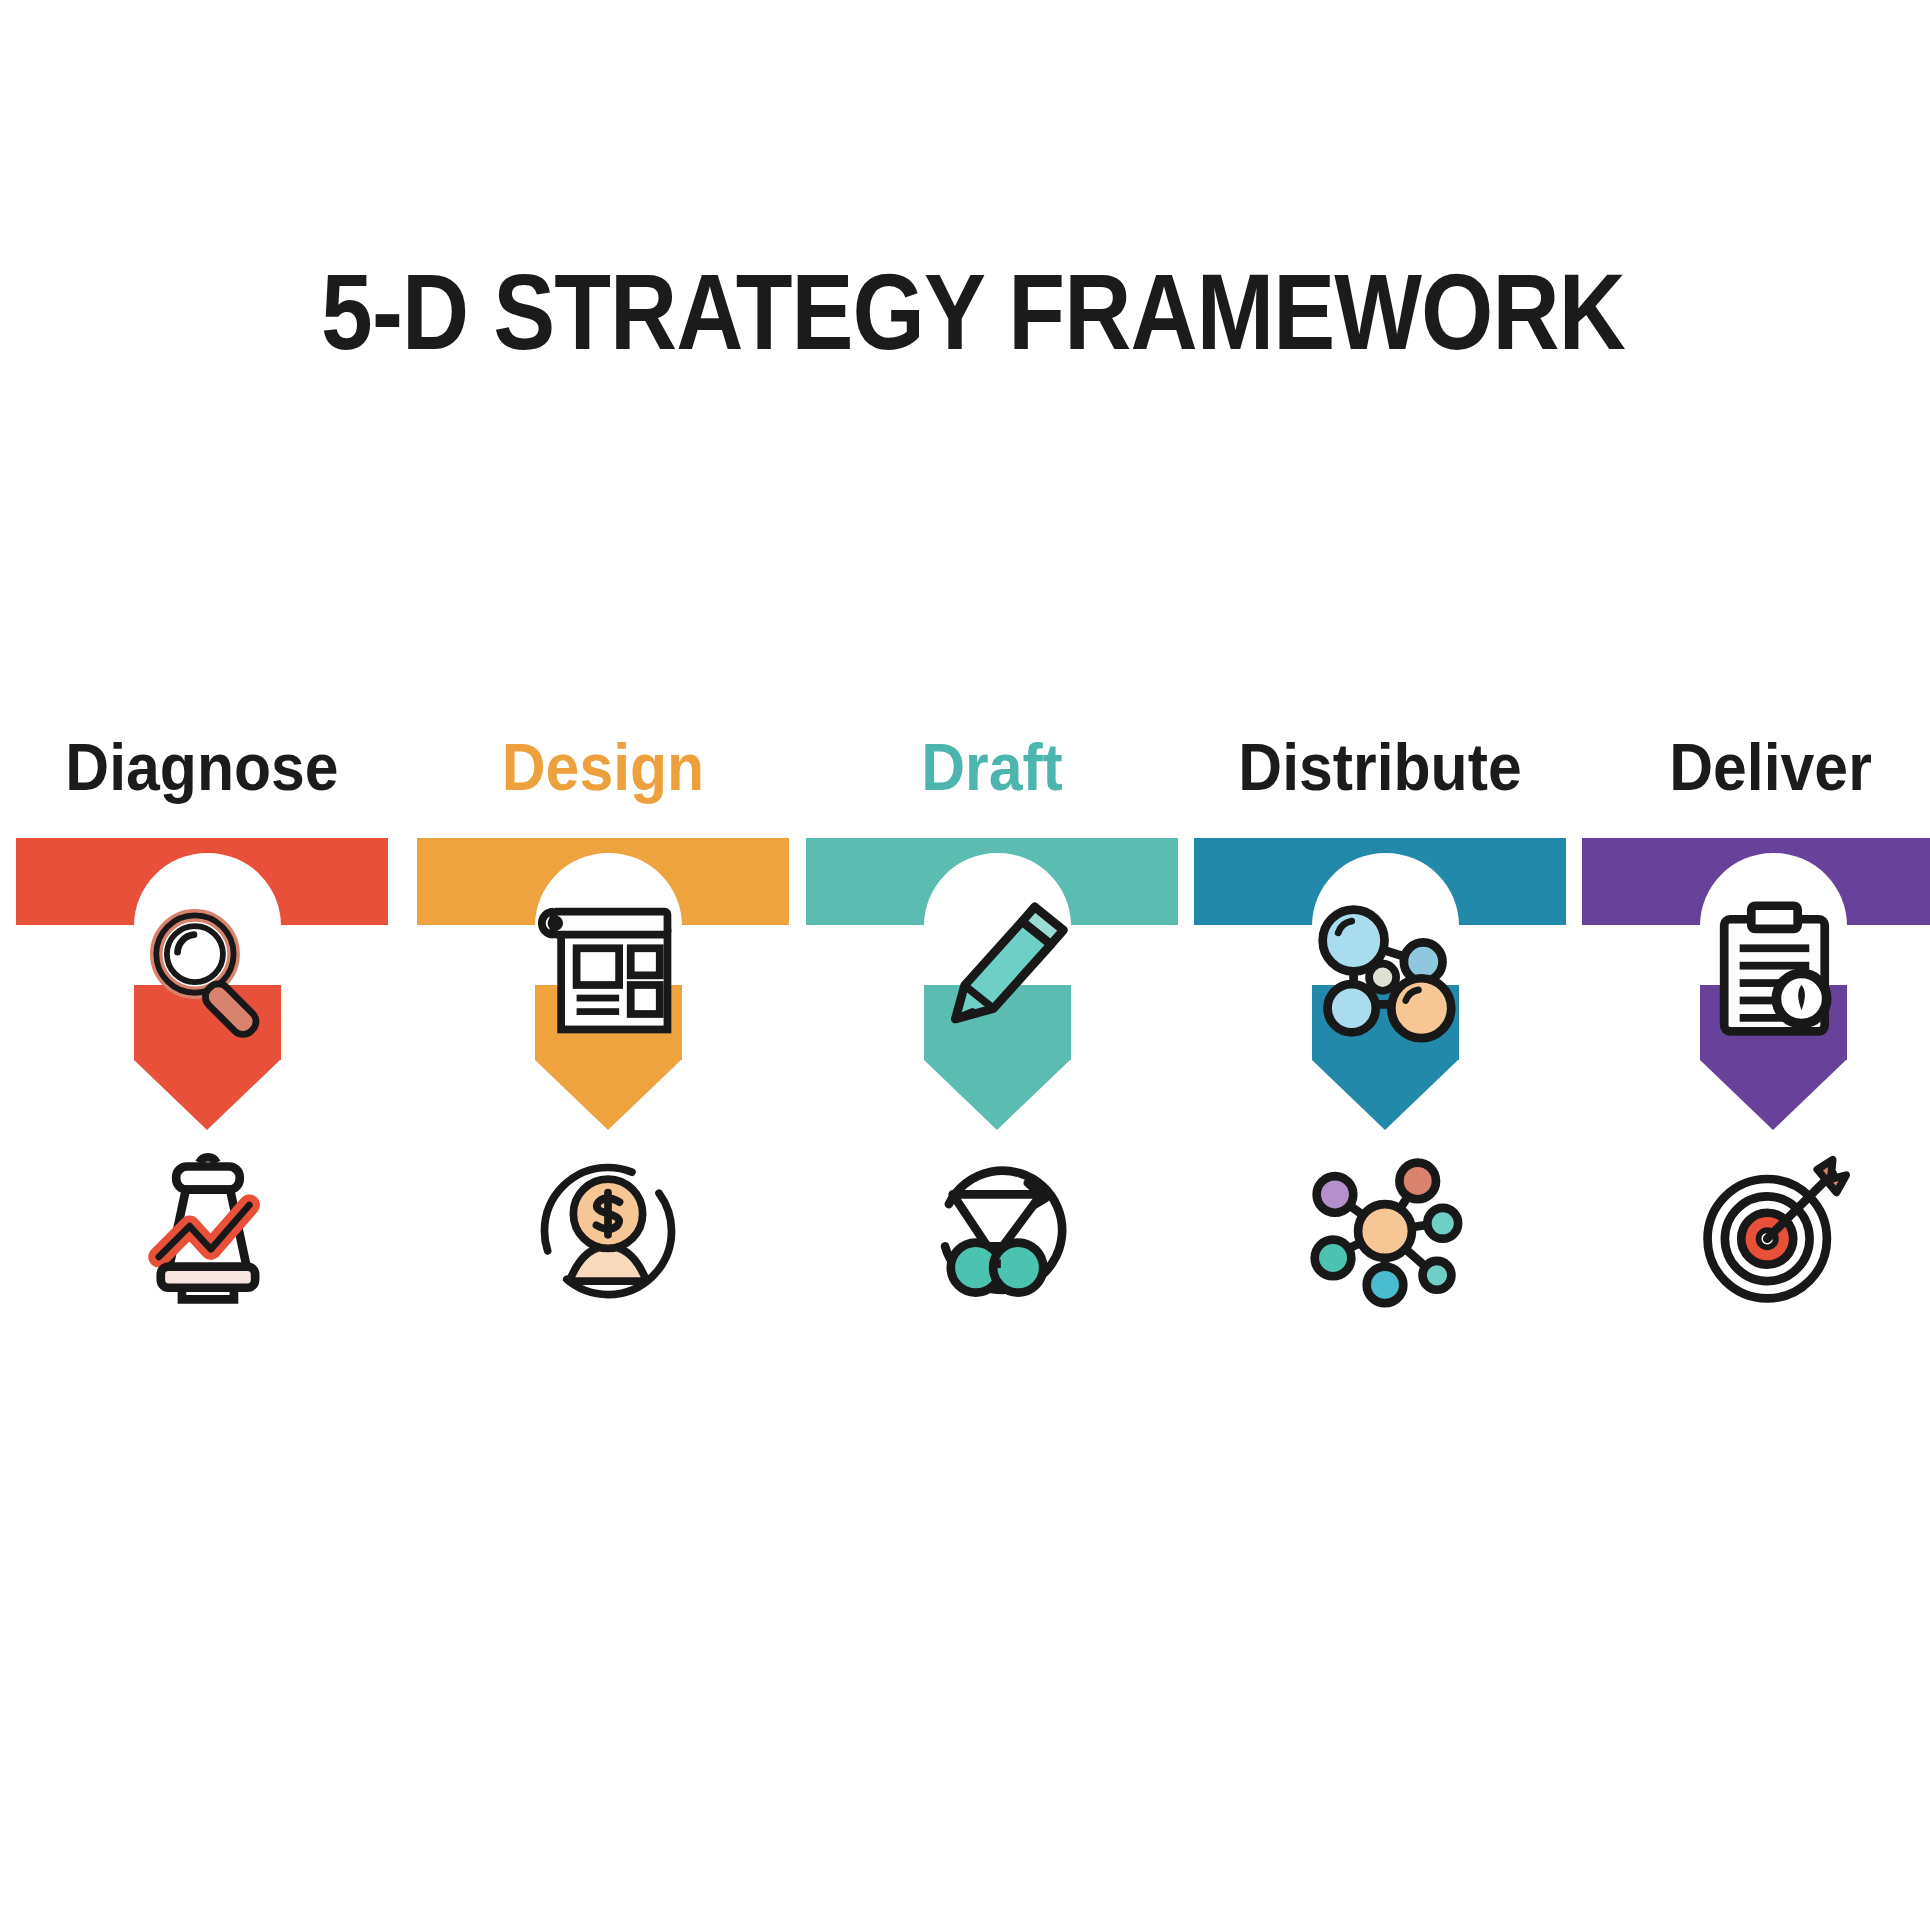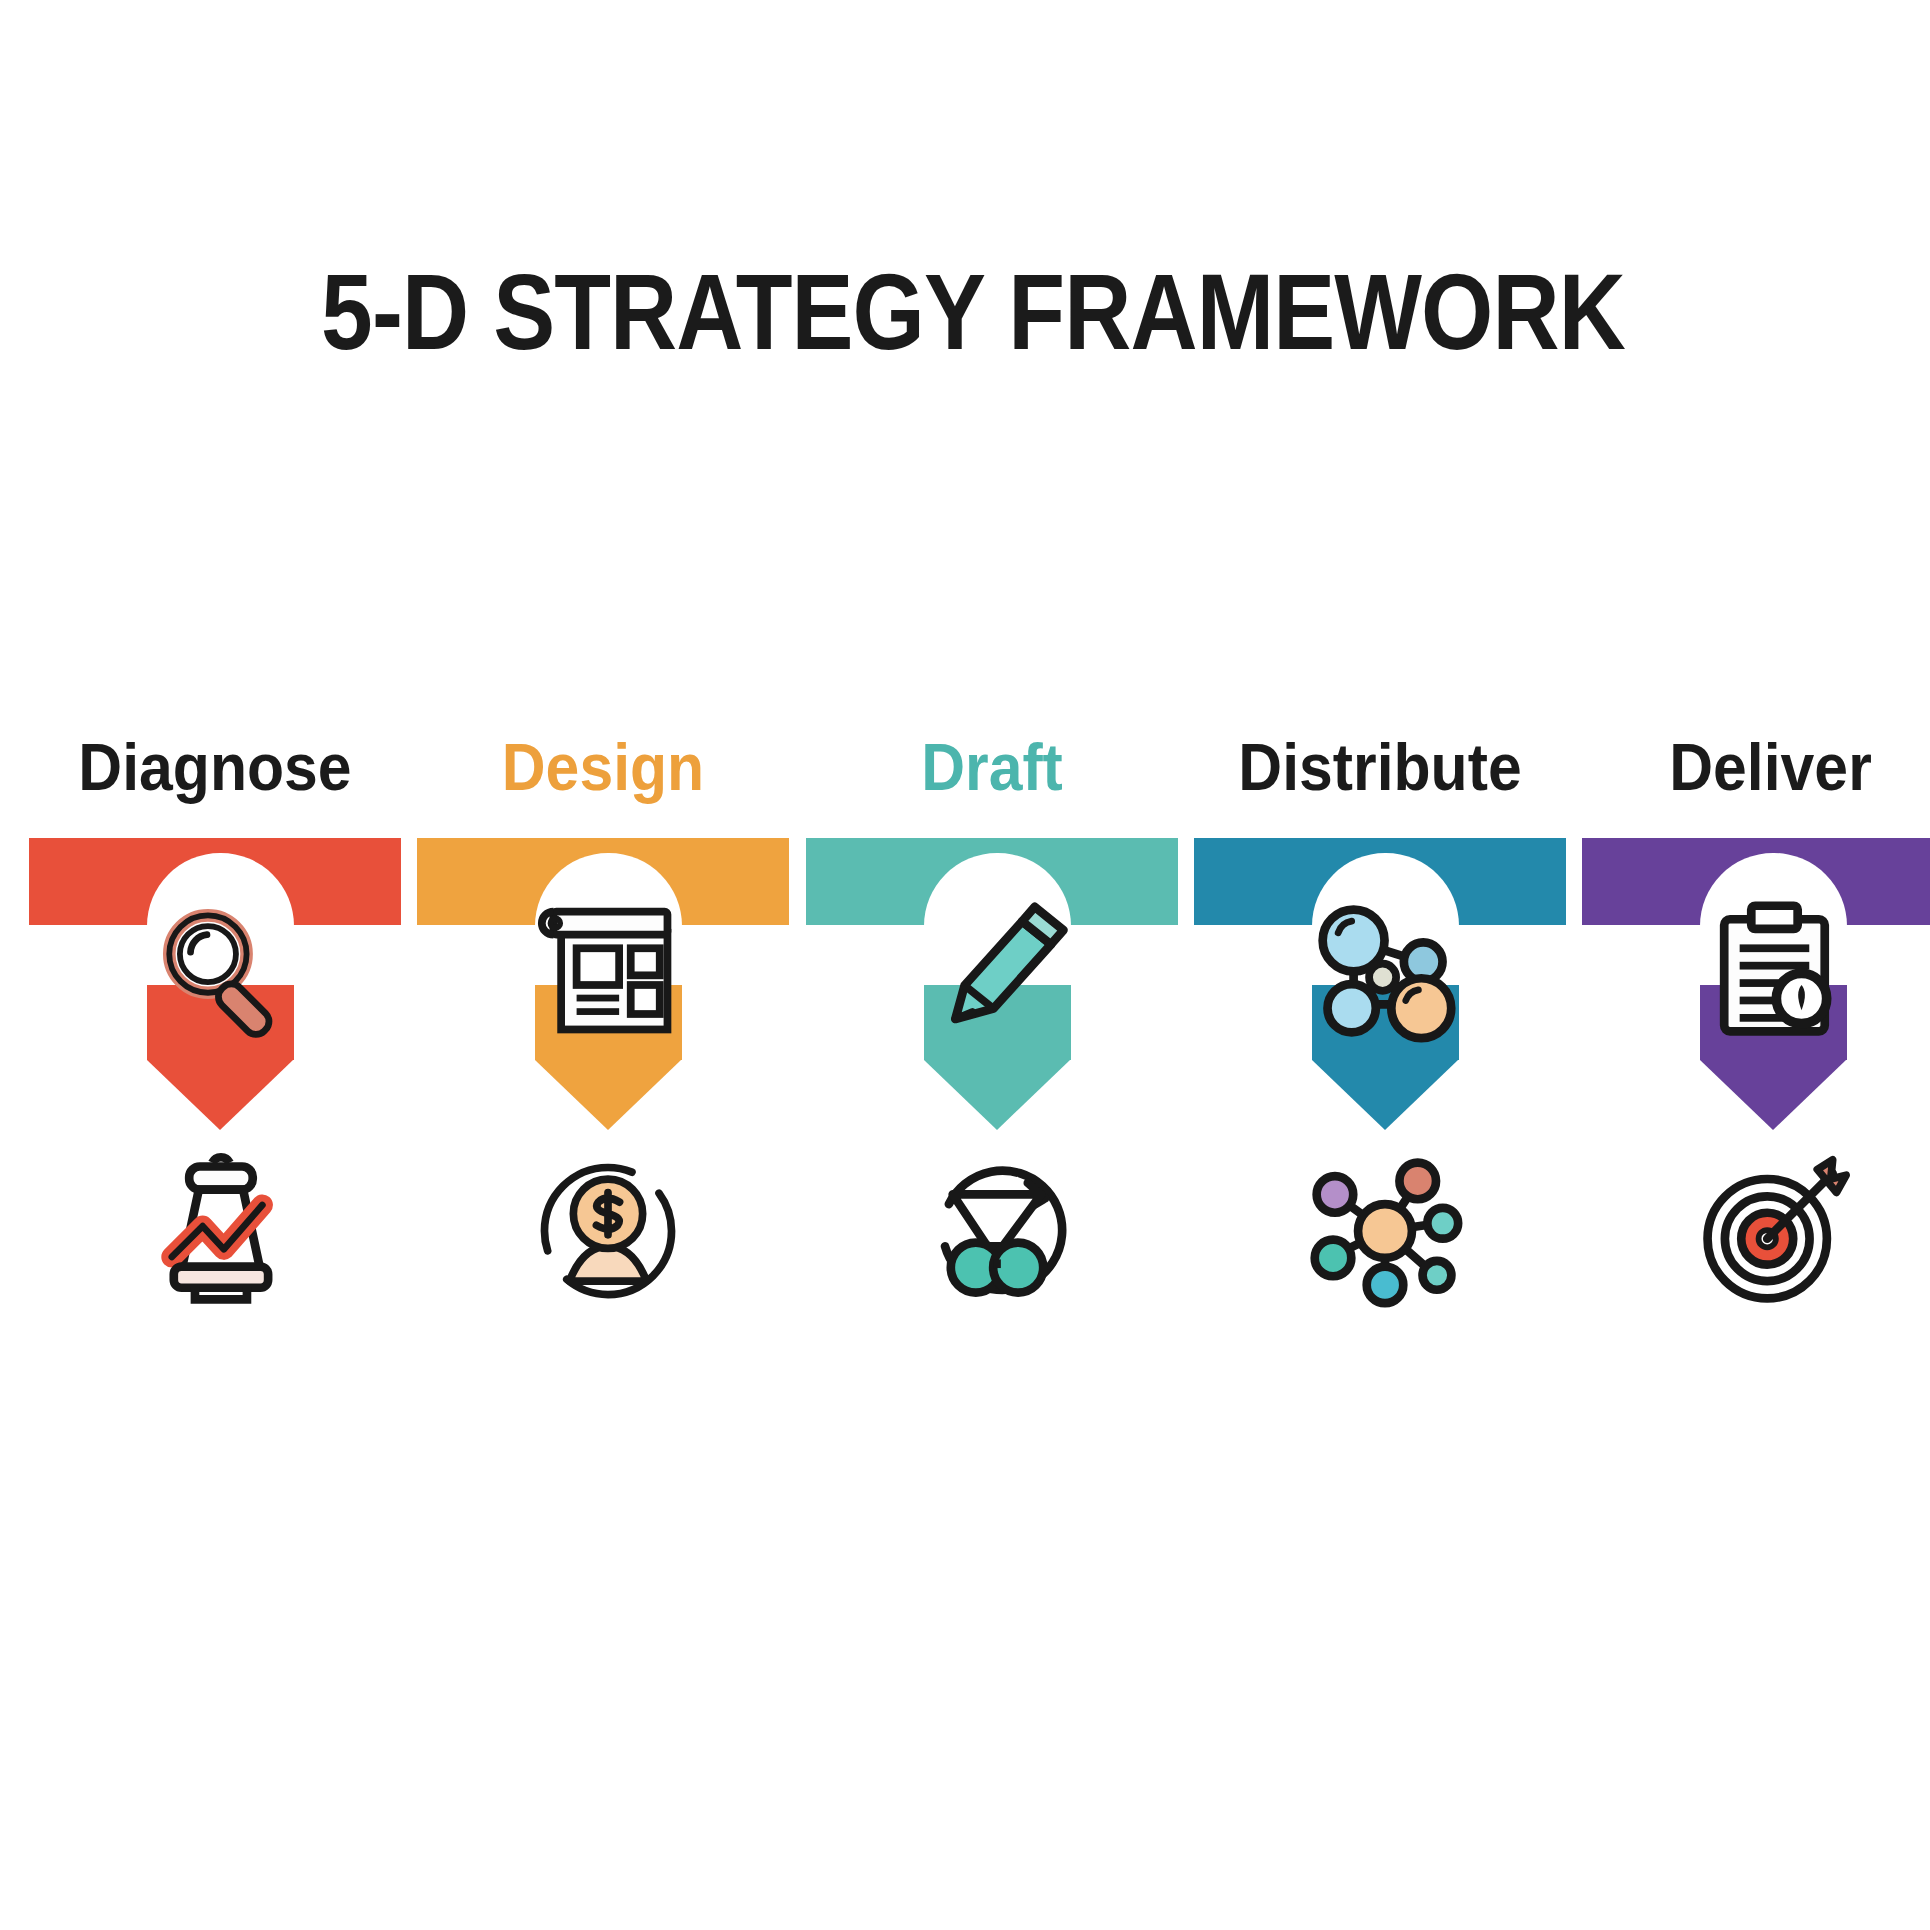--- a/index.html
+++ b/index.html
@@ -136,21 +136,21 @@
   .icon-top svg, .icon-bottom svg { display: block; overflow: visible; }
 </style>
 </head>
 <body>
 
 <div id="canvas">
 
   <div id="title">5-D STRATEGY FRAMEWORK</div>
 
   <div id="stages">
-      <div class="stage" style="left: 21px; width: 372px;">
+      <div class="stage" style="left: 8px; width: 372px;">
         <div class="stage-label" style="color: rgb(27, 27, 27);">Diagnose</div>
         <div class="bar-wrap">
           <div class="bar" style="background: rgb(232, 80, 58);"></div>
           <div class="bar-notch" style="left: 118px;"></div>
         </div>
         <div class="arrow" style="left: 118px; color: rgb(232, 80, 58);">
           <div class="arrow-stem" style="background: rgb(232, 80, 58);"></div>
           <div class="arrow-head"></div>
         </div>
         <div class="icon-top" style="left: 5.3px;">

